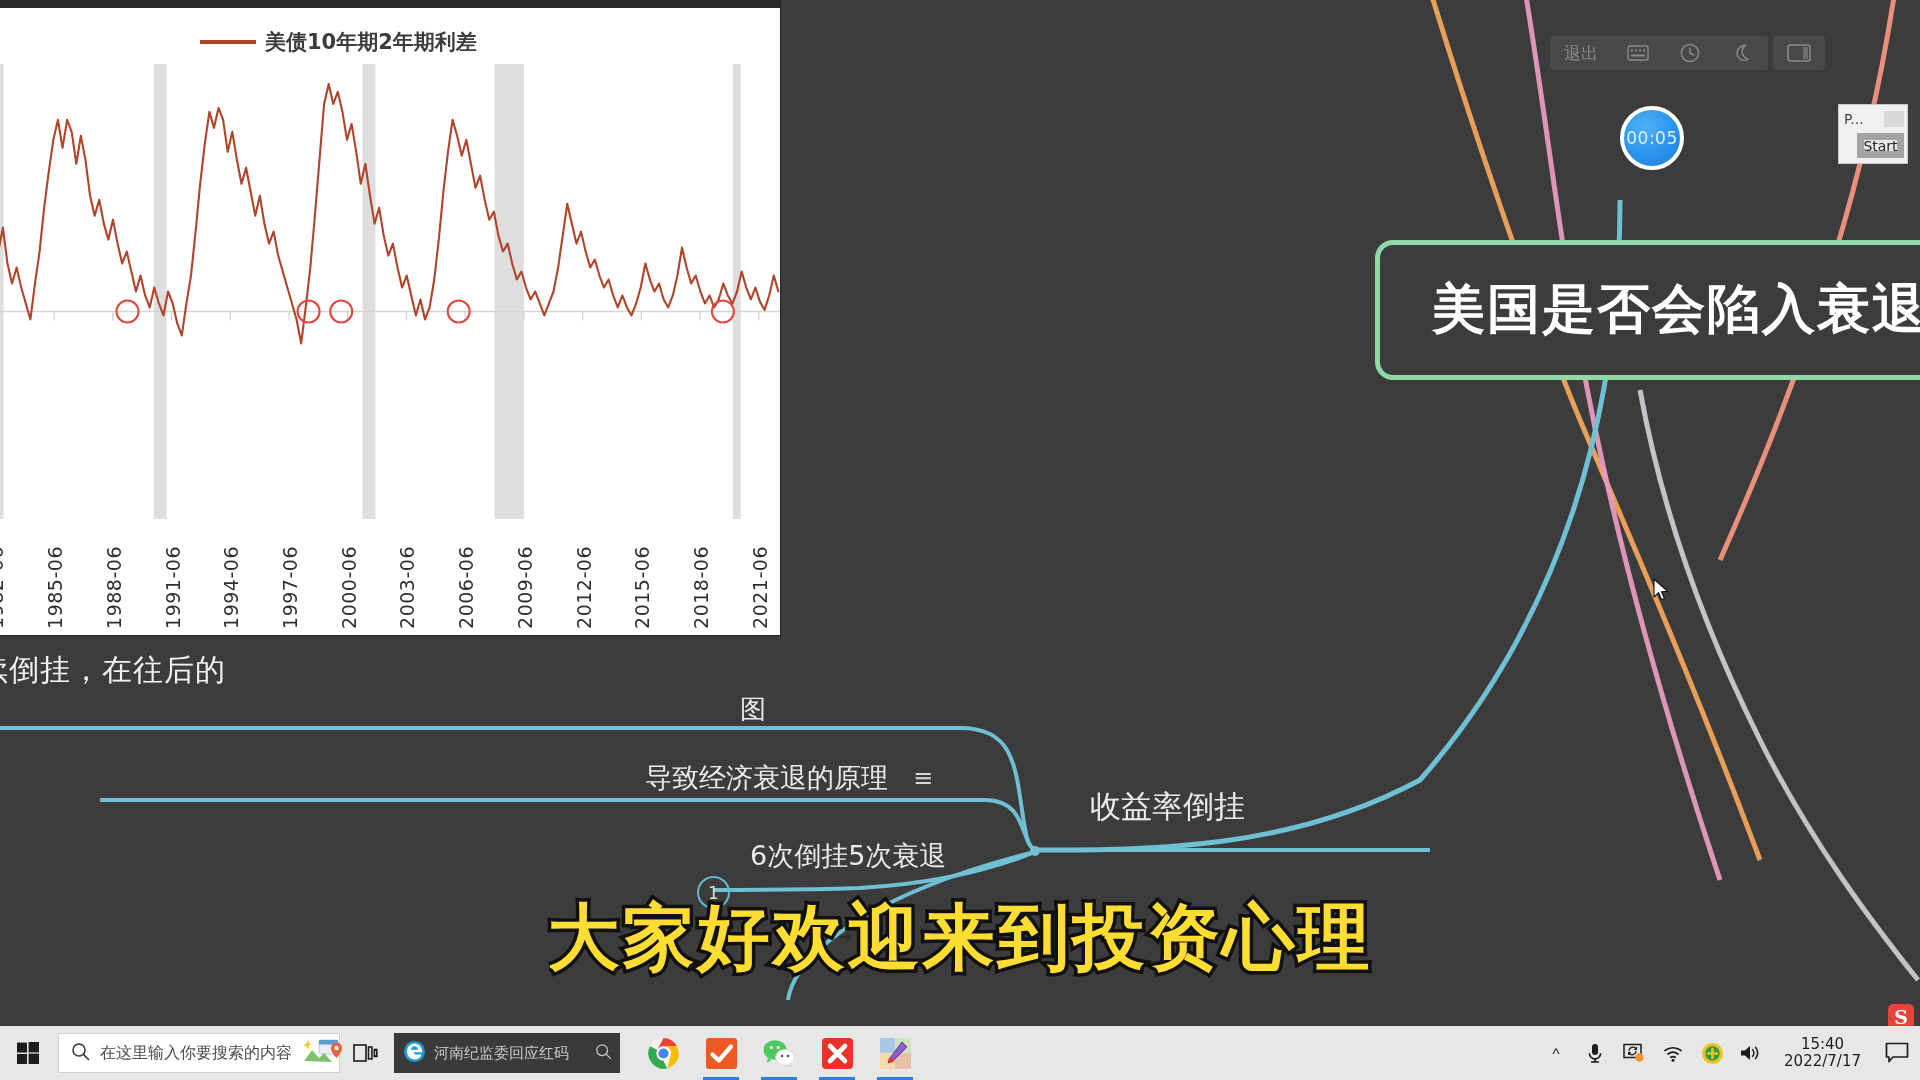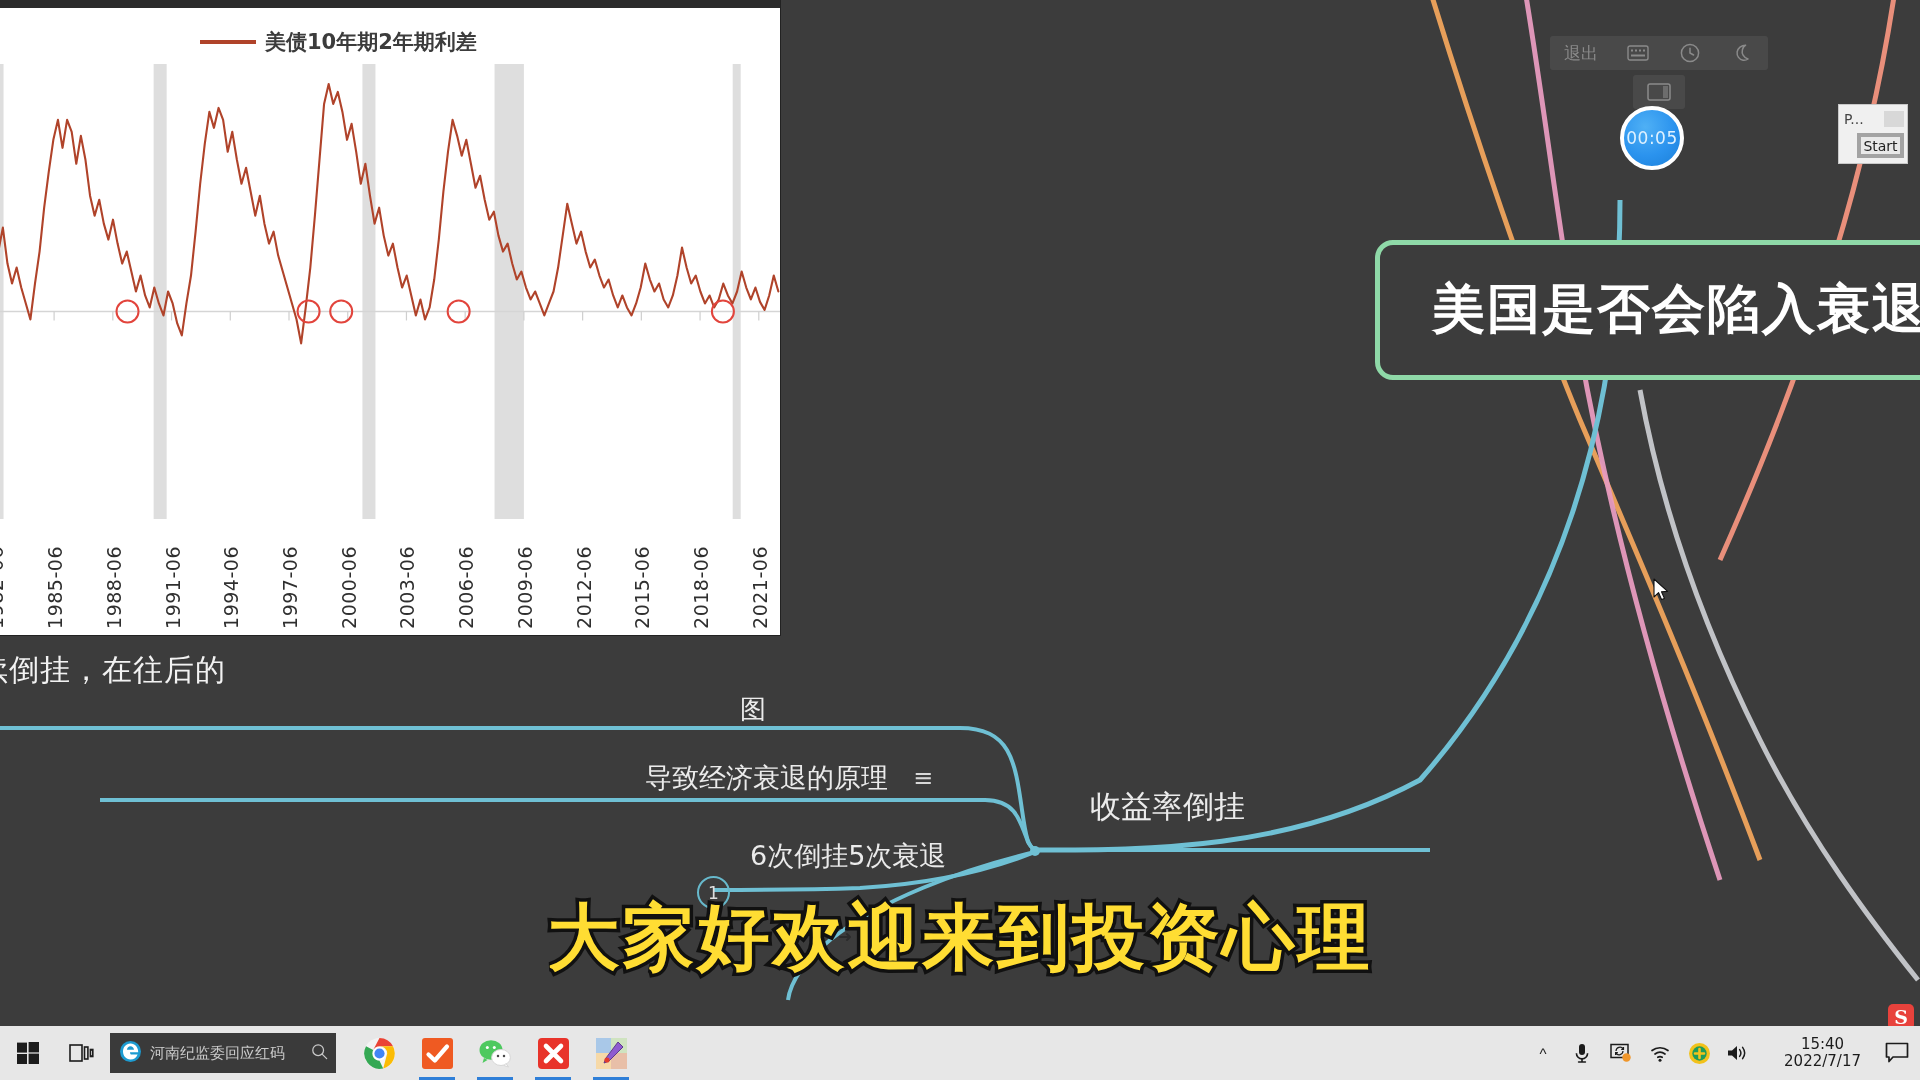--- a/index.html
+++ b/index.html
@@ -82,21 +82,21 @@
     overflow:hidden;
   }
   #title-card-text {
     margin-left:52px; color:#ffffff; font-size:53px; font-weight:700;
     letter-spacing:2px; white-space:nowrap;
     font-family:"DejaVu Sans","Liberation Sans",sans-serif;
   }
 
   
   #rec-toolbar {
-    position:absolute; left:1550px; top:36px; display:flex; align-items:center; gap:5px;flex-direction:column;
+    position:absolute; left:1550px; top:36px; display:flex; align-items:center; gap:5px;
   }
   .rec-group { display:flex; align-items:center; background:rgba(255,255,255,0.07); border-radius:3px; }
   .rec-btn {
     width:52px; height:34px; display:flex; align-items:center; justify-content:center;
     color:#8a8a8a; font-size:17px;
     font-family:"DejaVu Sans","Liberation Sans",sans-serif;
   }
   .rec-btn.wide { width:62px; }
 
   #rec-timer {
@@ -112,21 +112,21 @@
     position:absolute; left:1838px; top:104px; width:70px; height:60px;
     background:#f0f0f0; border:1px solid #c8c8c8;
   }
   #start-widget-head {
     height:28px; display:flex; align-items:center; justify-content:space-between;
     padding:0 3px 0 5px; font-size:14px; color:#444;
     font-family:"DejaVu Sans","Liberation Sans",sans-serif;
   }
   #start-widget-head .sq { width:20px; height:16px; background:#d8d8d8; }
   #start-btn {
-    margin:0 3px 3px 18px; height:25px; border:4px solid #a3a3a3; background:#e9e9e9;
+    margin:0 3px 3px 18px; height:25px; border:7px solid #a3a3a3; background:#e9e9e9;
     display:flex; align-items:center; justify-content:center; font-size:14px; color:#222;
     font-family:"DejaVu Sans","Liberation Sans",sans-serif;
   }
 
   
   #subtitle {
     position:absolute; left:0; top:890px; width:1920px; text-align:center;
     font-size:72px; font-weight:700; color:#ffdd33;
     letter-spacing:3px;
     font-family:"DejaVu Sans","Liberation Sans",sans-serif;
@@ -173,21 +173,21 @@
     margin-left:2px;
   }
   #news-text { flex:1; font-size:15px; color:#cccccc; white-space:nowrap; overflow:hidden;
                font-family:"DejaVu Sans","Liberation Sans",sans-serif; }
   #task-apps { display:flex; align-items:center; gap:16px; margin-left:22px; }
   .task-app { position:relative; width:42px; height:54px; display:flex; align-items:center; justify-content:center; }
   .task-app .underline { position:absolute; bottom:0; left:3px; width:36px; height:3px; background:#2f7fd8; }
   #tray { margin-left:auto; display:flex; align-items:center; gap:15px; padding-right:8px; }
   .tray-ico { width:24px; height:24px; display:flex; align-items:center; justify-content:center; color:#222; }
   #clock { text-align:center; line-height:1.15; color:#1c1c1c; font-size:15px; padding:0 6px;
-           font-family:"DejaVu Sans","Liberation Sans",sans-serif;margin-left:13px; }
+           font-family:"DejaVu Sans","Liberation Sans",sans-serif; }
   #action-center { width:30px; height:30px; display:flex; align-items:center; justify-content:center; }
   #tray-up { font-size:15px; color:#222; }
 </style>
 </head>
 <body>
 
 <div id="mindmap-canvas">
   <svg id="mindmap-svg" width="1920" height="1050">
 
     <path d="M1430,-10 C1470,120 1530,300 1580,420 C1640,560 1700,700 1760,860" stroke="#f0a45c" stroke-width="5" fill="none" opacity="0.95"></path>
@@ -368,20 +368,40 @@
 <div id="taskbar">
   <div id="start-orb">
     <svg width="22" height="22" viewBox="0 0 22 22">
         <rect x="0" y="0.6" width="10" height="10" fill="#1c1c1c"></rect>
         <rect x="11.6" y="0" width="10.4" height="10.4" fill="#1c1c1c"></rect>
         <rect x="0" y="12" width="10" height="10" fill="#1c1c1c"></rect>
         <rect x="11.6" y="11.6" width="10.4" height="10.4" fill="#1c1c1c"></rect>
       </svg>
   </div>
 
+  <div id="searchbox">
+    <span>
+      <svg width="19" height="19" viewBox="0 0 19 19">
+          <circle cx="8" cy="8" r="6" fill="none" stroke="#333" stroke-width="1.5"></circle>
+          <path d="M12.4 12.4 L17.5 17.5" stroke="#333" stroke-width="1.5" stroke-linecap="round"></path>
+        </svg>
+    </span>
+    <span id="search-placeholder">在这里输入你要搜索的内容</span>
+    <span>
+      <svg width="40" height="30" viewBox="0 0 40 30">
+        <path d="M6,4 l1.6,3.3 3.3,1.6 -3.3,1.6 -1.6,3.3 -1.6,-3.3 -3.3,-1.6 3.3,-1.6 Z" fill="#f5c842"></path>
+        <rect x="17" y="4" width="19" height="14" rx="2" fill="#e9eef5" stroke="#b9c6d6"></rect>
+        <rect x="17" y="4" width="19" height="4.5" fill="#5b9bd5"></rect>
+        <path d="M2,25 L10,14 L17,22 L22,17 L30,26 Z" fill="#7fc06a"></path>
+        <circle cx="9" cy="11" r="2.4" fill="#ffffff"></circle>
+        <path d="M29,12 a5.5,5.5 0 0 1 11,0 c0,4.4 -5.5,10 -5.5,10 S29,16.4 29,12 Z" fill="#e8603c"></path>
+        <circle cx="34.5" cy="12" r="2.2" fill="#ffffff"></circle>
+      </svg>
+    </span>
+  </div>
 
   <div id="taskview">
     <svg width="26" height="22" viewBox="0 0 26 22">
       <rect x="1" y="3" width="12" height="16" fill="none" stroke="#1c1c1c" stroke-width="1.6"></rect>
       <rect x="15.5" y="5" width="3.4" height="12" fill="none" stroke="#1c1c1c" stroke-width="1.6"></rect>
       <rect x="21.4" y="7.5" width="2.4" height="7" fill="none" stroke="#1c1c1c" stroke-width="1.6"></rect>
     </svg>
   </div>
 
   <div id="news-widget">

